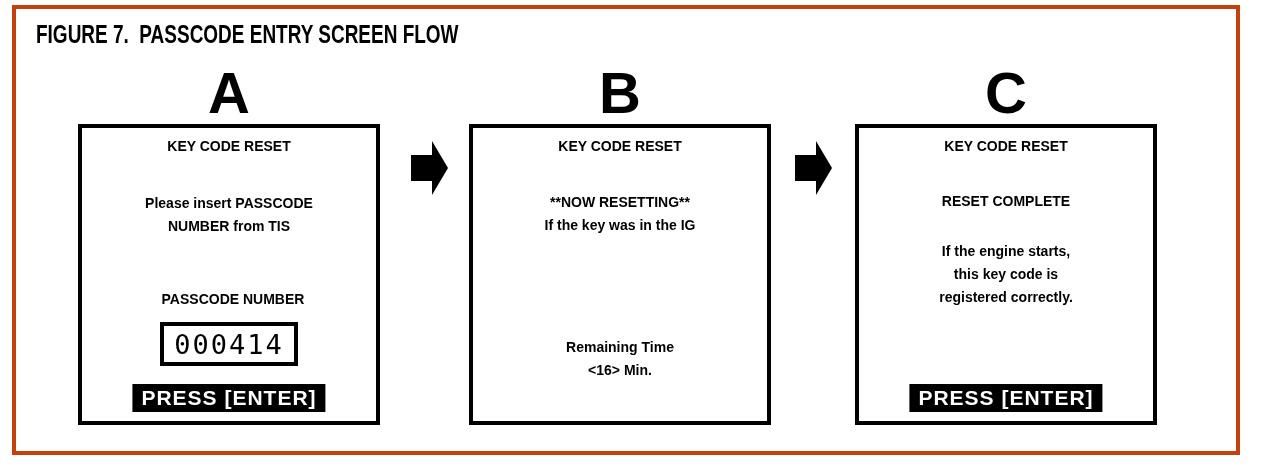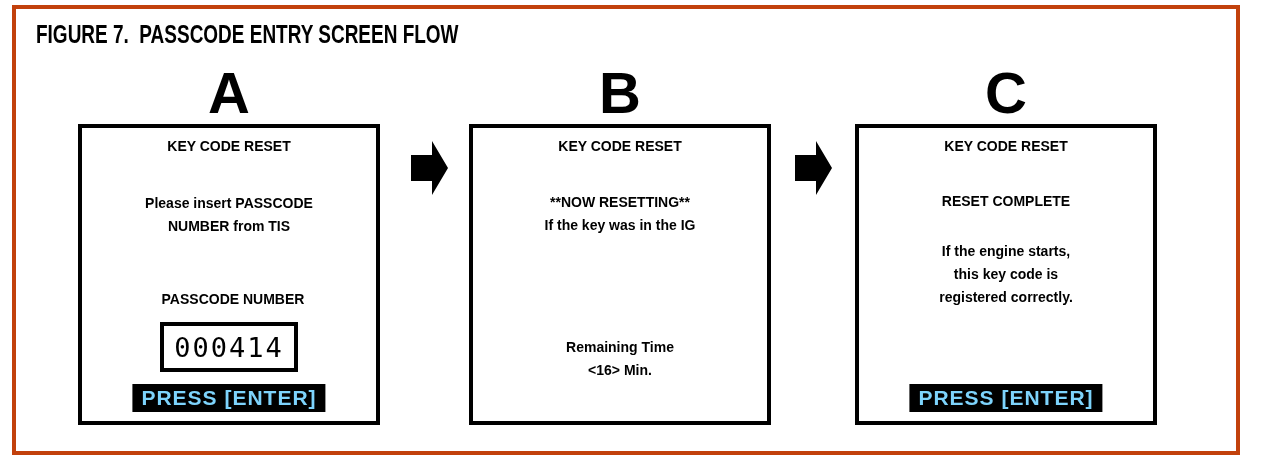--- a/index.html
+++ b/index.html
@@ -60,41 +60,41 @@
     font-size: 14px;
     line-height: 23px;
     white-space: nowrap;
   }
   .passcode-box {
     position: absolute;
     top: 194px;
     left: 50%;
     transform: translateX(-50%);
     width: 138px;
-    height: 50px;
+    height: 44px;
     border: 4px solid #000;
     box-sizing: border-box;
     display: flex;
     align-items: center;
     justify-content: center;
     background: #fff;
   }
   .passcode-value {
     font-family: "DejaVu Sans Mono", monospace;
     font-size: 27px;
     letter-spacing: 2px;
     font-weight: normal;
   }
   .press-badge {
     position: absolute;
     top: 256px;
     left: 50%;
     transform: translateX(-50%);
     background: #000;
-    color: #7dd3fc;
+    color: #ffffff;
     font-weight: bold;
     font-size: 21px;
     line-height: 25px;
     padding: 1px 9px 2px 9px;
     letter-spacing: 1px;
     white-space: nowrap;
   }
   .arrow-icon {
     position: absolute;
     top: 132px;

